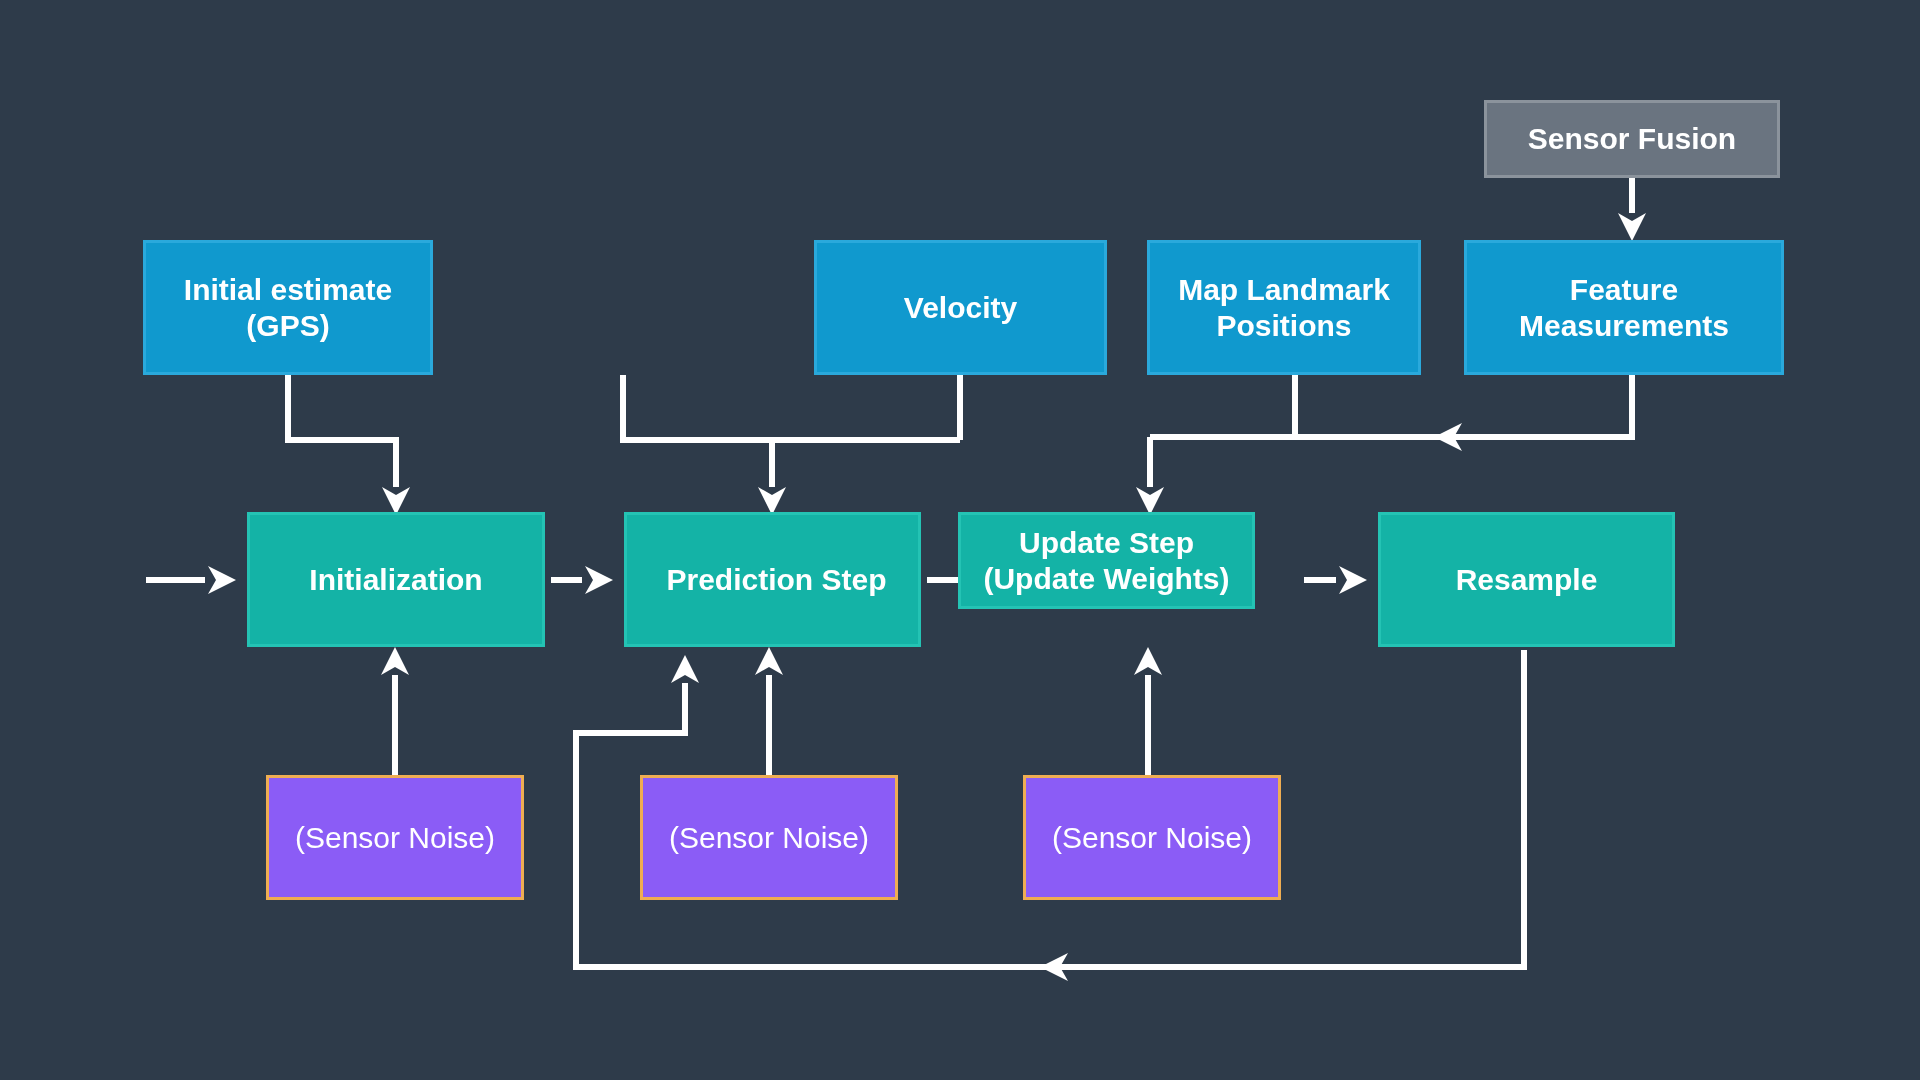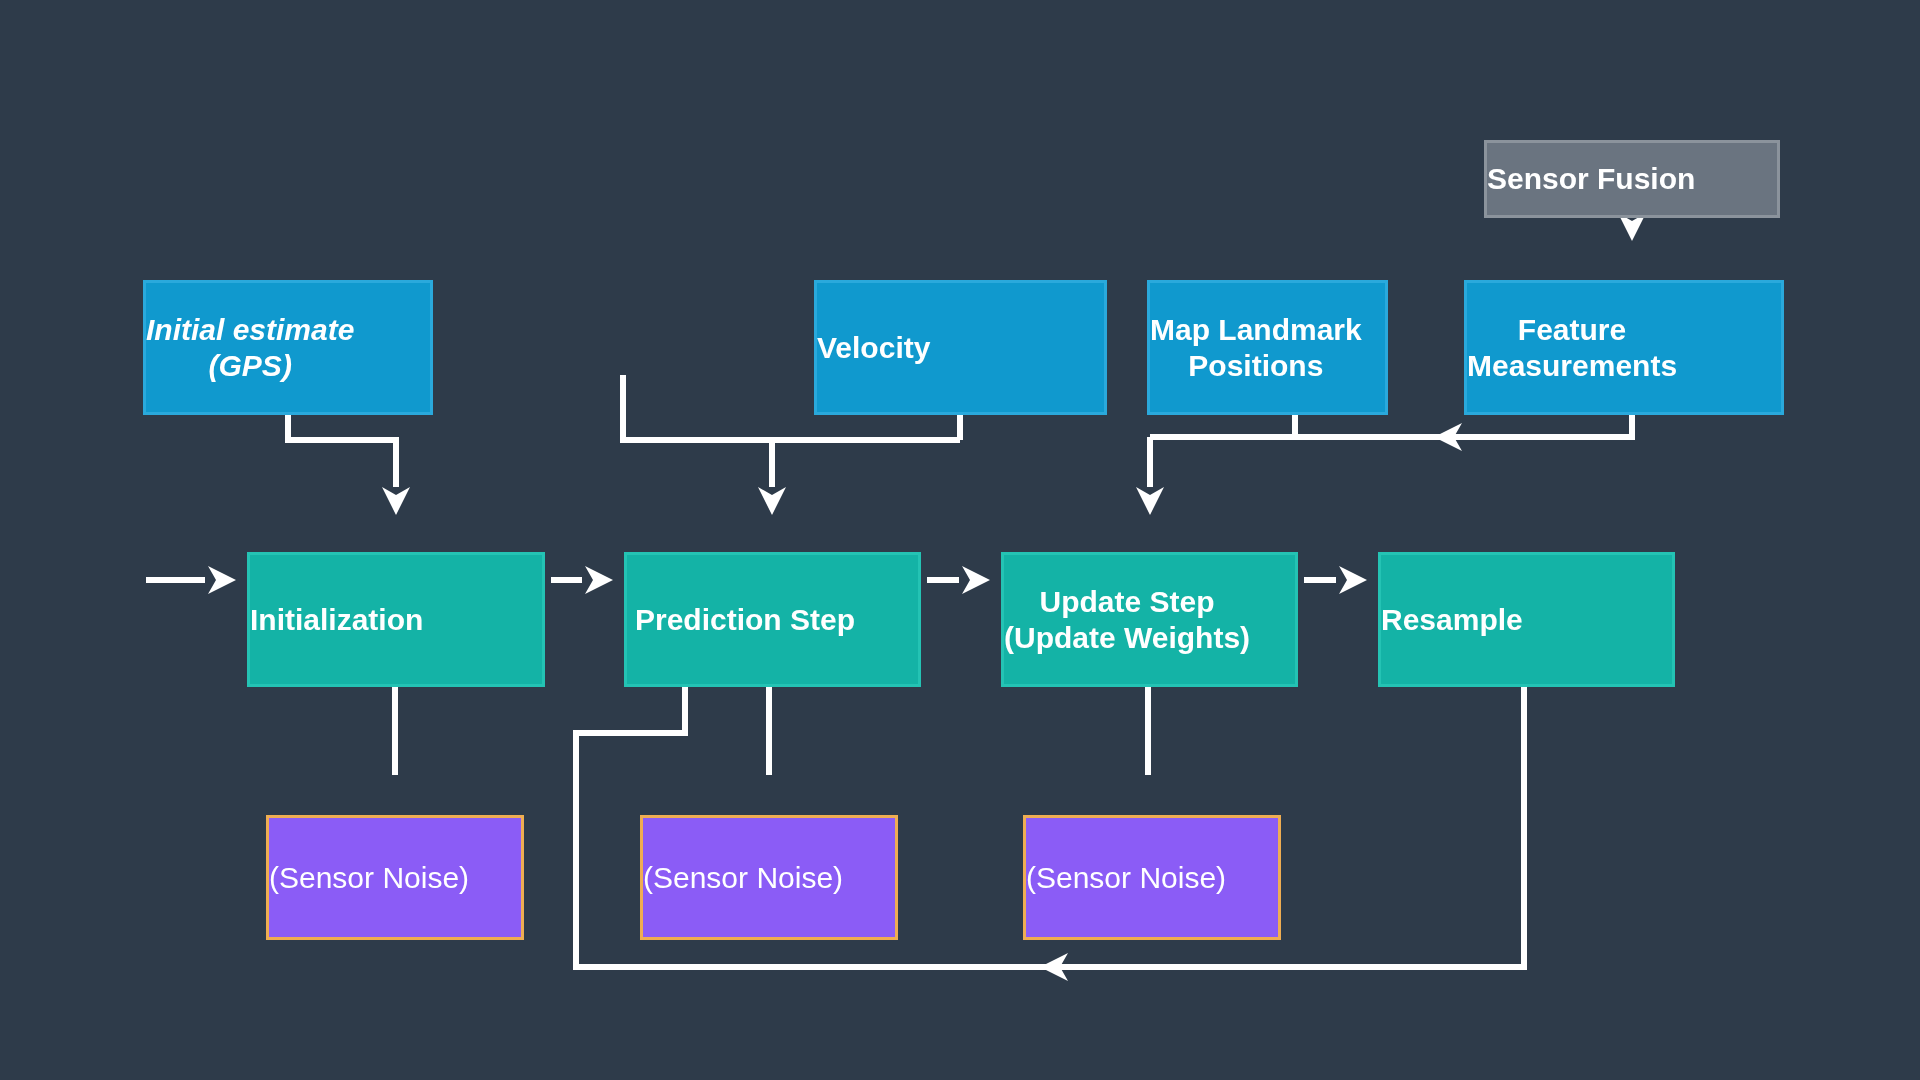--- a/index.html
+++ b/index.html
@@ -24,27 +24,26 @@
     left: 0; top: 0;
     width: 1920px;
     height: 1080px;
     pointer-events: none;
   }
   .node {
     position: absolute;
     box-sizing: border-box;
     display: flex;
     align-items: center;
-    justify-content: flex-start;
+    justify-content: center;
     text-align: center;
     color: #ffffff;
     line-height: 1.2;
     white-space: pre-line;
     z-index: 3;
-    margin-top: 40px;
   }
   .node.source {
     background: #1099ce;
     border: 3px solid #2aa9dc;
     font-size: 30px;
     font-weight: 600;
   }
   .node.process {
     background: #14b3a6;
     border: 3px solid #24c3b4;
@@ -148,49 +147,49 @@
         <path d="M 671 683 L 685 655 L 699 683 L 685 675 Z" fill="#ffffff" stroke="none"></path>
       </g>
 
     </g>
   </svg>
 
   <div class="node group" style="left:1484px; top:100px; width:296px; height:78px;">
     <span>Sensor Fusion</span>
   </div>
 
-  <div class="node source" style="left:143px; top:240px; width:290px; height:135px;font-style:italic;">
+  <div class="node source" style="left:143px; top:240px; width:290px; height:135px;">
     <span>Initial estimate
 (GPS)</span>
   </div>
 
 
   <div class="node source" style="left:814px; top:240px; width:293px; height:135px;">
     <span>Velocity</span>
   </div>
 
-  <div class="node source" style="left:1147px; top:240px; width:241px; height:135px;">
+  <div class="node source" style="left:1147px; top:240px; width:274px; height:135px;">
     <span>Map Landmark
 Positions</span>
   </div>
 
   <div class="node source" style="left:1464px; top:240px; width:320px; height:135px;">
     <span>Feature
 Measurements</span>
   </div>
 
   <div class="node process" style="left:247px; top:512px; width:298px; height:135px;">
     <span>Initialization</span>
   </div>
 
   <div class="node process" style="left:624px; top:512px; width:297px; height:135px;padding-left:8px;">
     <span>Prediction Step</span>
   </div>
 
-  <div class="node process" style="left:1001px; top:512px; width:297px; height:135px;">
+  <div class="node process" style="left:958px; top:512px; width:297px; height:97px;">
     <span>Update Step
 (Update Weights)</span>
   </div>
 
   <div class="node process" style="left:1378px; top:512px; width:297px; height:135px;">
     <span>Resample</span>
   </div>
 
   <div class="node noise" style="left:266px; top:775px; width:258px; height:125px;">
     <span>(Sensor Noise)</span>

